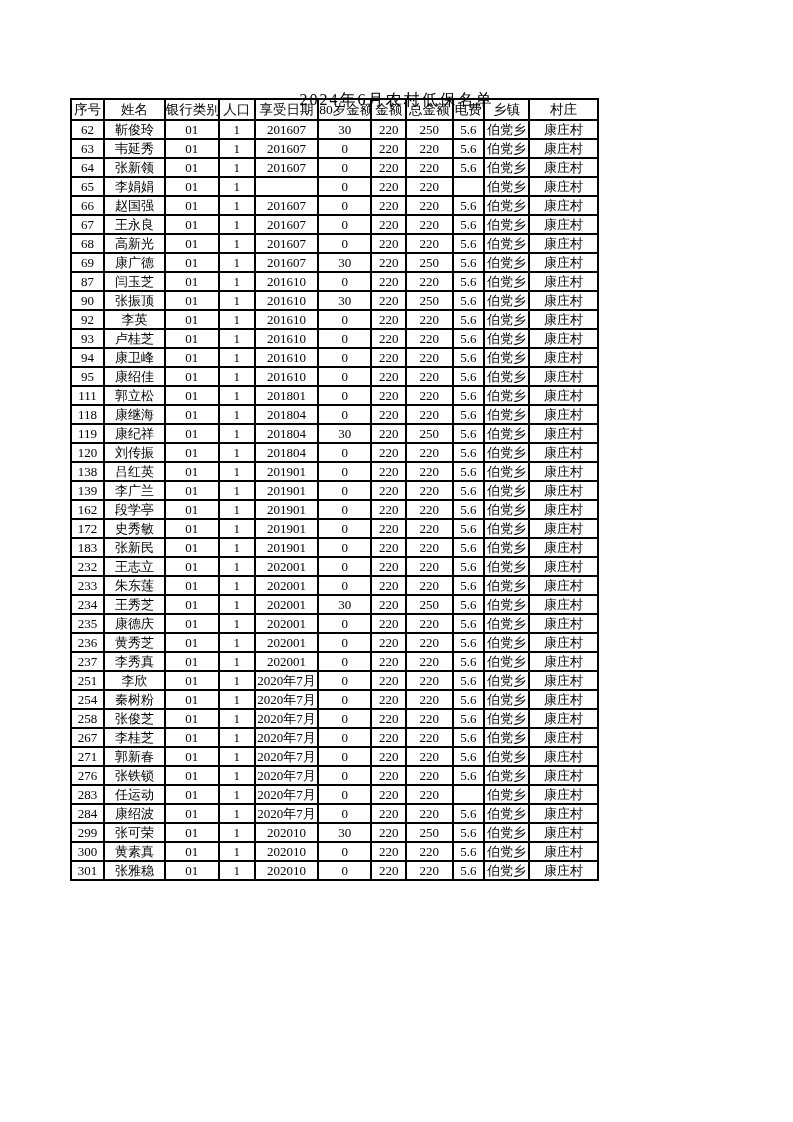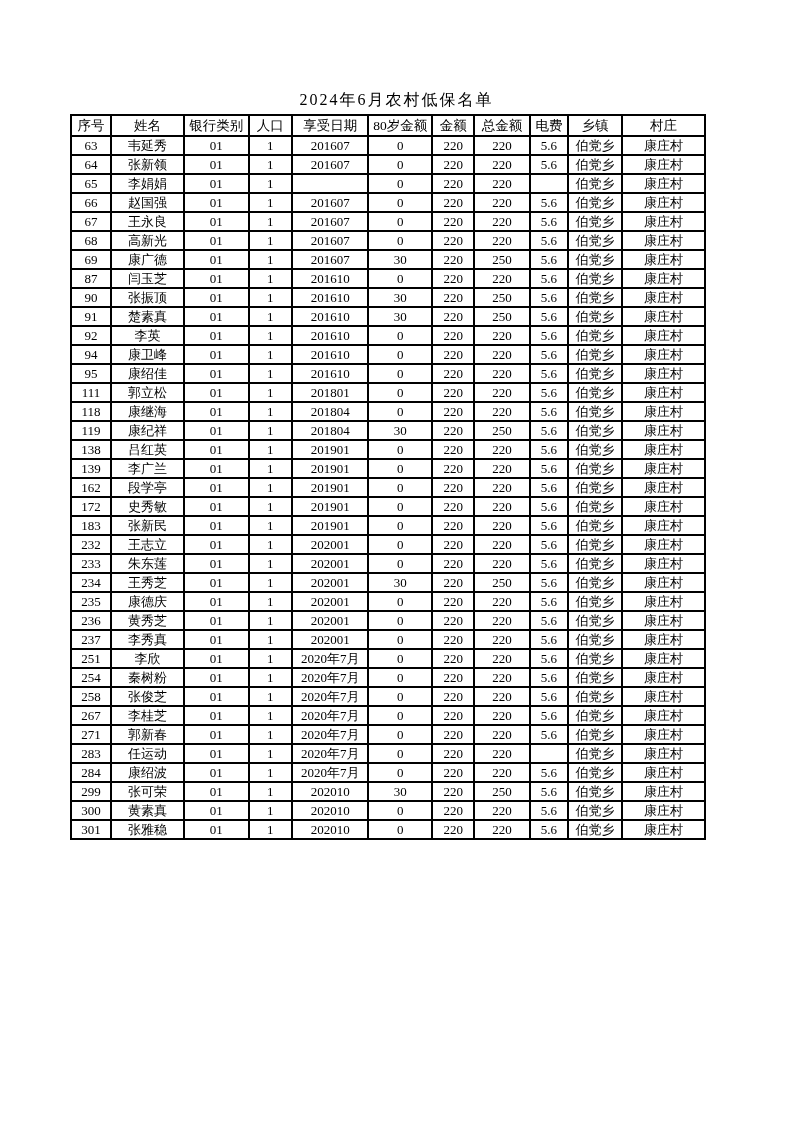--- a/index.html
+++ b/index.html
@@ -19,23 +19,23 @@
     top: 90px;
     left: 0;
     width: 100%;
     text-align: center;
     font-size: 16px;
     letter-spacing: 2px;
     white-space: nowrap;
   }
   table.roster {
     position: absolute;
-    top: 114px;
+    top: 98px;
     left: 70px;
-    width: 636px;
+    width: 529px;
     border-collapse: collapse;
     table-layout: fixed;
     font-family: Liberation Serif, serif;
   }
   table.roster th,
   table.roster td {
     border: 2px solid #000;
     padding: 0;
     text-align: center;
     vertical-align: middle;
@@ -80,20 +80,33 @@
         <th>80岁金额</th>
         <th>金额</th>
         <th>总金额</th>
         <th>电费</th>
         <th>乡镇</th>
         <th>村庄</th>
       </tr>
   </thead>
   <tbody>
       <tr>
+        <td>62</td>
+        <td>靳俊玲</td>
+        <td>01</td>
+        <td>1</td>
+        <td>201607</td>
+        <td>30</td>
+        <td>220</td>
+        <td>250</td>
+        <td>5.6</td>
+        <td>伯党乡</td>
+        <td>康庄村</td>
+      </tr>
+      <tr>
         <td>63</td>
         <td>韦延秀</td>
         <td>01</td>
         <td>1</td>
         <td>201607</td>
         <td>0</td>
         <td>220</td>
         <td>220</td>
         <td>5.6</td>
         <td>伯党乡</td>
@@ -197,46 +210,46 @@
         <td>1</td>
         <td>201610</td>
         <td>30</td>
         <td>220</td>
         <td>250</td>
         <td>5.6</td>
         <td>伯党乡</td>
         <td>康庄村</td>
       </tr>
       <tr>
-        <td>91</td>
-        <td>楚素真</td>
-        <td>01</td>
-        <td>1</td>
-        <td>201610</td>
-        <td>30</td>
-        <td>220</td>
-        <td>250</td>
-        <td>5.6</td>
-        <td>伯党乡</td>
-        <td>康庄村</td>
-      </tr>
-      <tr>
         <td>92</td>
         <td>李英</td>
         <td>01</td>
         <td>1</td>
         <td>201610</td>
         <td>0</td>
         <td>220</td>
         <td>220</td>
         <td>5.6</td>
         <td>伯党乡</td>
         <td>康庄村</td>
       </tr>
       <tr>
+        <td>93</td>
+        <td>卢桂芝</td>
+        <td>01</td>
+        <td>1</td>
+        <td>201610</td>
+        <td>0</td>
+        <td>220</td>
+        <td>220</td>
+        <td>5.6</td>
+        <td>伯党乡</td>
+        <td>康庄村</td>
+      </tr>
+      <tr>
         <td>94</td>
         <td>康卫峰</td>
         <td>01</td>
         <td>1</td>
         <td>201610</td>
         <td>0</td>
         <td>220</td>
         <td>220</td>
         <td>5.6</td>
         <td>伯党乡</td>
@@ -288,20 +301,33 @@
         <td>1</td>
         <td>201804</td>
         <td>30</td>
         <td>220</td>
         <td>250</td>
         <td>5.6</td>
         <td>伯党乡</td>
         <td>康庄村</td>
       </tr>
       <tr>
+        <td>120</td>
+        <td>刘传振</td>
+        <td>01</td>
+        <td>1</td>
+        <td>201804</td>
+        <td>0</td>
+        <td>220</td>
+        <td>220</td>
+        <td>5.6</td>
+        <td>伯党乡</td>
+        <td>康庄村</td>
+      </tr>
+      <tr>
         <td>138</td>
         <td>吕红英</td>
         <td>01</td>
         <td>1</td>
         <td>201901</td>
         <td>0</td>
         <td>220</td>
         <td>220</td>
         <td>5.6</td>
         <td>伯党乡</td>
@@ -485,20 +511,33 @@
         <td>0</td>
         <td>220</td>
         <td>220</td>
         <td>5.6</td>
         <td>伯党乡</td>
         <td>康庄村</td>
       </tr>
       <tr>
         <td>271</td>
         <td>郭新春</td>
+        <td>01</td>
+        <td>1</td>
+        <td>2020年7月</td>
+        <td>0</td>
+        <td>220</td>
+        <td>220</td>
+        <td>5.6</td>
+        <td>伯党乡</td>
+        <td>康庄村</td>
+      </tr>
+      <tr>
+        <td>276</td>
+        <td>张铁锁</td>
         <td>01</td>
         <td>1</td>
         <td>2020年7月</td>
         <td>0</td>
         <td>220</td>
         <td>220</td>
         <td>5.6</td>
         <td>伯党乡</td>
         <td>康庄村</td>
       </tr>

